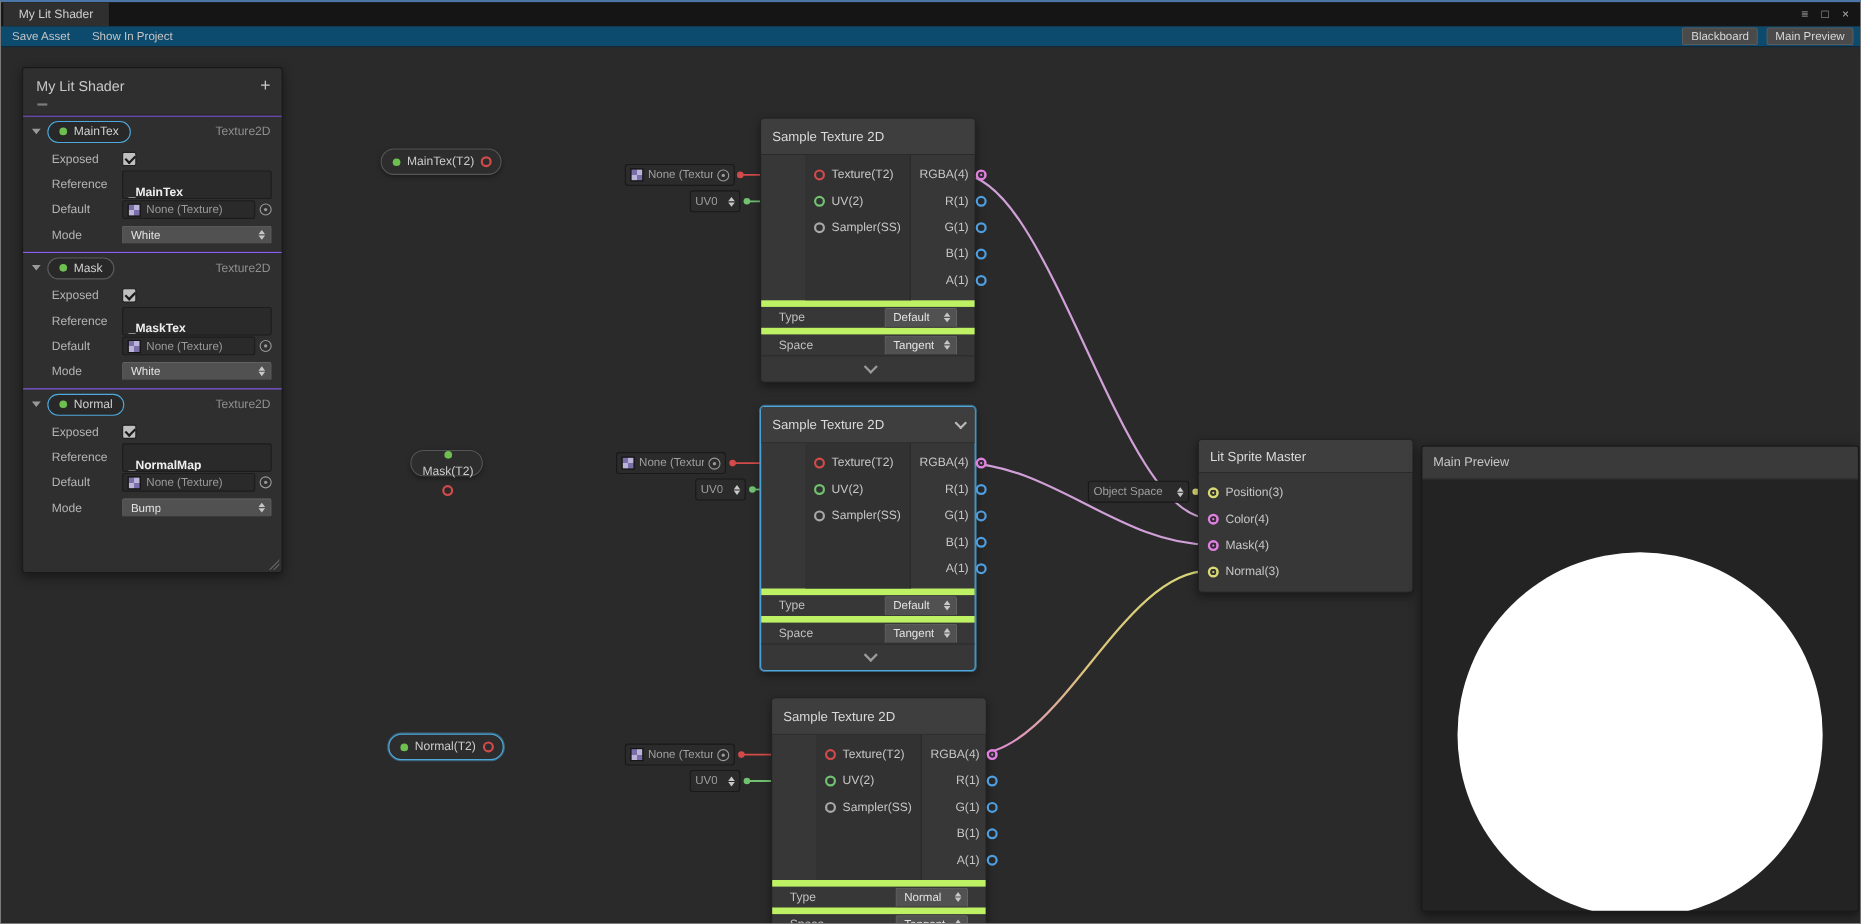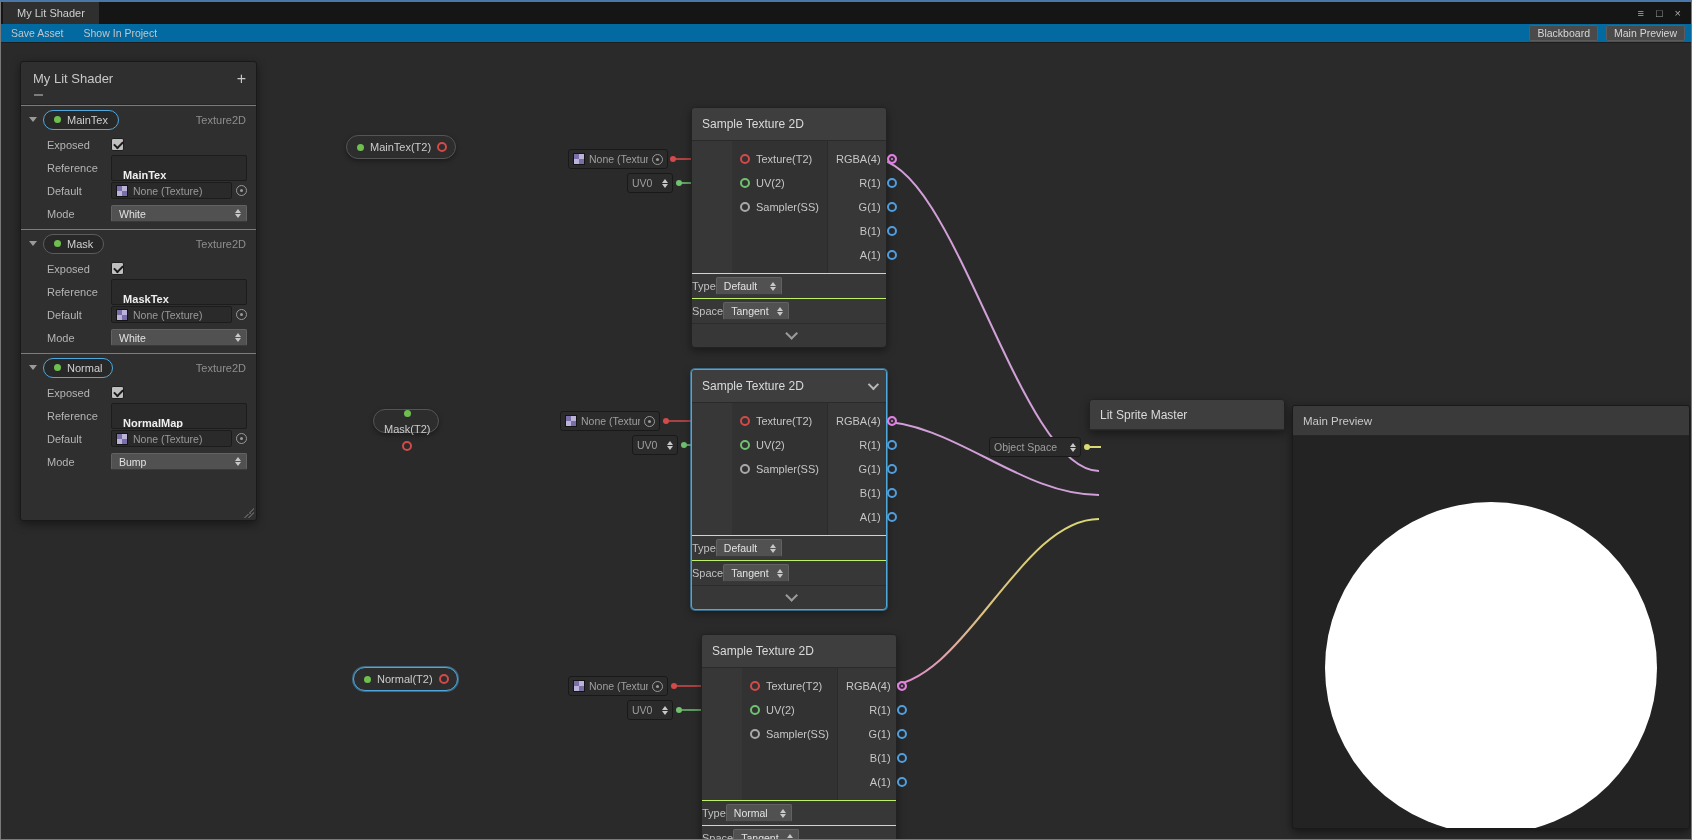--- a/index.html
+++ b/index.html
@@ -8,21 +8,21 @@
   .page { position:relative; width:1692px; height:840px; background:#2A2A2A;
           border:1px solid #7a7a7a; border-top:2px solid #4A76A8; overflow:hidden; }
 
   
   .titlebar { position:absolute; left:0; top:0; right:0; height:22px; background:#151515; display:flex; align-items:stretch; }
   .tab { margin-left:2px; padding:0 14px; background:#2F2F2F; color:#CFCFCF; font-size:11px; display:flex; align-items:center; }
   .win-icons { margin-left:auto; display:flex; align-items:center; gap:12px; padding-right:10px; color:#ABABAB; font-size:11px; }
   .win-icons span { cursor:default; }
 
   
-  .toolbar { position:absolute; left:0; top:22px; right:0; height:19px; background:#0369a1; border-bottom:1px solid #1E1E1E;
+  .toolbar { position:absolute; left:0; top:22px; right:0; height:19px; background:#0c4a6e; border-bottom:1px solid #1E1E1E;
              display:flex; align-items:center; padding:0 6px; gap:12px; }
   .tbtn { color:#C4C4C4; font-size:10.5px; padding:1px 4px; }
   .tbtn-group-right { margin-left:auto; display:flex; gap:8px; }
   .tbtn.raised { background:#4A4A4A; border:1px solid #5B5B5B; border-radius:2px; padding:1px 7px; color:#D6D6D6; }
 
   
   .canvas { position:absolute; left:0; top:42px; right:0; bottom:0; background:#2A2A2A; overflow:hidden; }
   svg.edges { position:absolute; left:0; top:0; z-index:1; pointer-events:none; }
 
   
@@ -82,22 +82,22 @@
   .prow { height:24px; display:flex; align-items:center; gap:6px; padding:0 8px; color:#C6C6C6; font-size:11px; white-space:nowrap; }
   .prow.out { justify-content:flex-end; }
   .port { width:10px; height:10px; border:2px solid var(--c); border-radius:50%; flex:none; }
   .port.filled { background:var(--c); box-shadow:inset 0 0 0 2px rgba(42,42,42,.95); }
   .p-red    { --c:#D34A4A; }
   .p-green  { --c:#71C171; }
   .p-gray   { --c:#A8A8A8; }
   .p-pink   { --c:#E180E1; }
   .p-blue   { --c:#4E9EE0; }
   .p-yellow { --c:#D9D976; }
-  .ctrl { height:25px; display:flex; align-items:center; justify-content:flex-start; padding:0 0;
-          border-top:1px solid #bef264; color:#C0C0C0; font-size:11px; }
+  .ctrl { height:25px; display:flex; align-items:center; justify-content:space-between; padding:0 16px;
+          border-top:6px solid #bef264; color:#C0C0C0; font-size:11px; }
   .node-foot { height:24px; border-top:1px solid #2C2C2C; display:flex; align-items:center; justify-content:center; }
   .chev { width:9px; height:9px; border-right:2px solid #9B9B9B; border-bottom:2px solid #9B9B9B;
           transform:rotate(45deg) translateY(-3px); }
 
   
   .master .mrows { padding:6px 0; }
 
   
   .gpill { position:absolute; height:24px; display:flex; align-items:center; gap:6px; padding:0 8px 0 10px;
            background:#2D2D2D; border:1px solid #555555; border-radius:12px; color:#CCCCCC; font-size:11px;
@@ -555,20 +555,38 @@
             </span>
           </span>
       </div>
 
     </div>
 
     <div class="node master" style="left:1088px; top:355px;">
       <div class="node-header" style="height:30px;">
           <span>Lit Sprite Master</span>
         </div>
+      <div class="mrows">
+        <div class="prow">
+            <span class="port p-yellow filled"></span>
+            <span>Position(3)</span>
+          </div>
+        <div class="prow">
+            <span class="port p-pink filled"></span>
+            <span>Color(4)</span>
+          </div>
+        <div class="prow">
+            <span class="port p-pink filled"></span>
+            <span>Mask(4)</span>
+          </div>
+        <div class="prow">
+            <span class="port p-yellow filled"></span>
+            <span>Normal(3)</span>
+          </div>
+      </div>
     </div>
 
     <div class="preview">
       <div class="pv-header">
           <span>Main Preview</span>
         </div>
       <div class="pv-sphere"></div>
     </div>
 
   </div>

